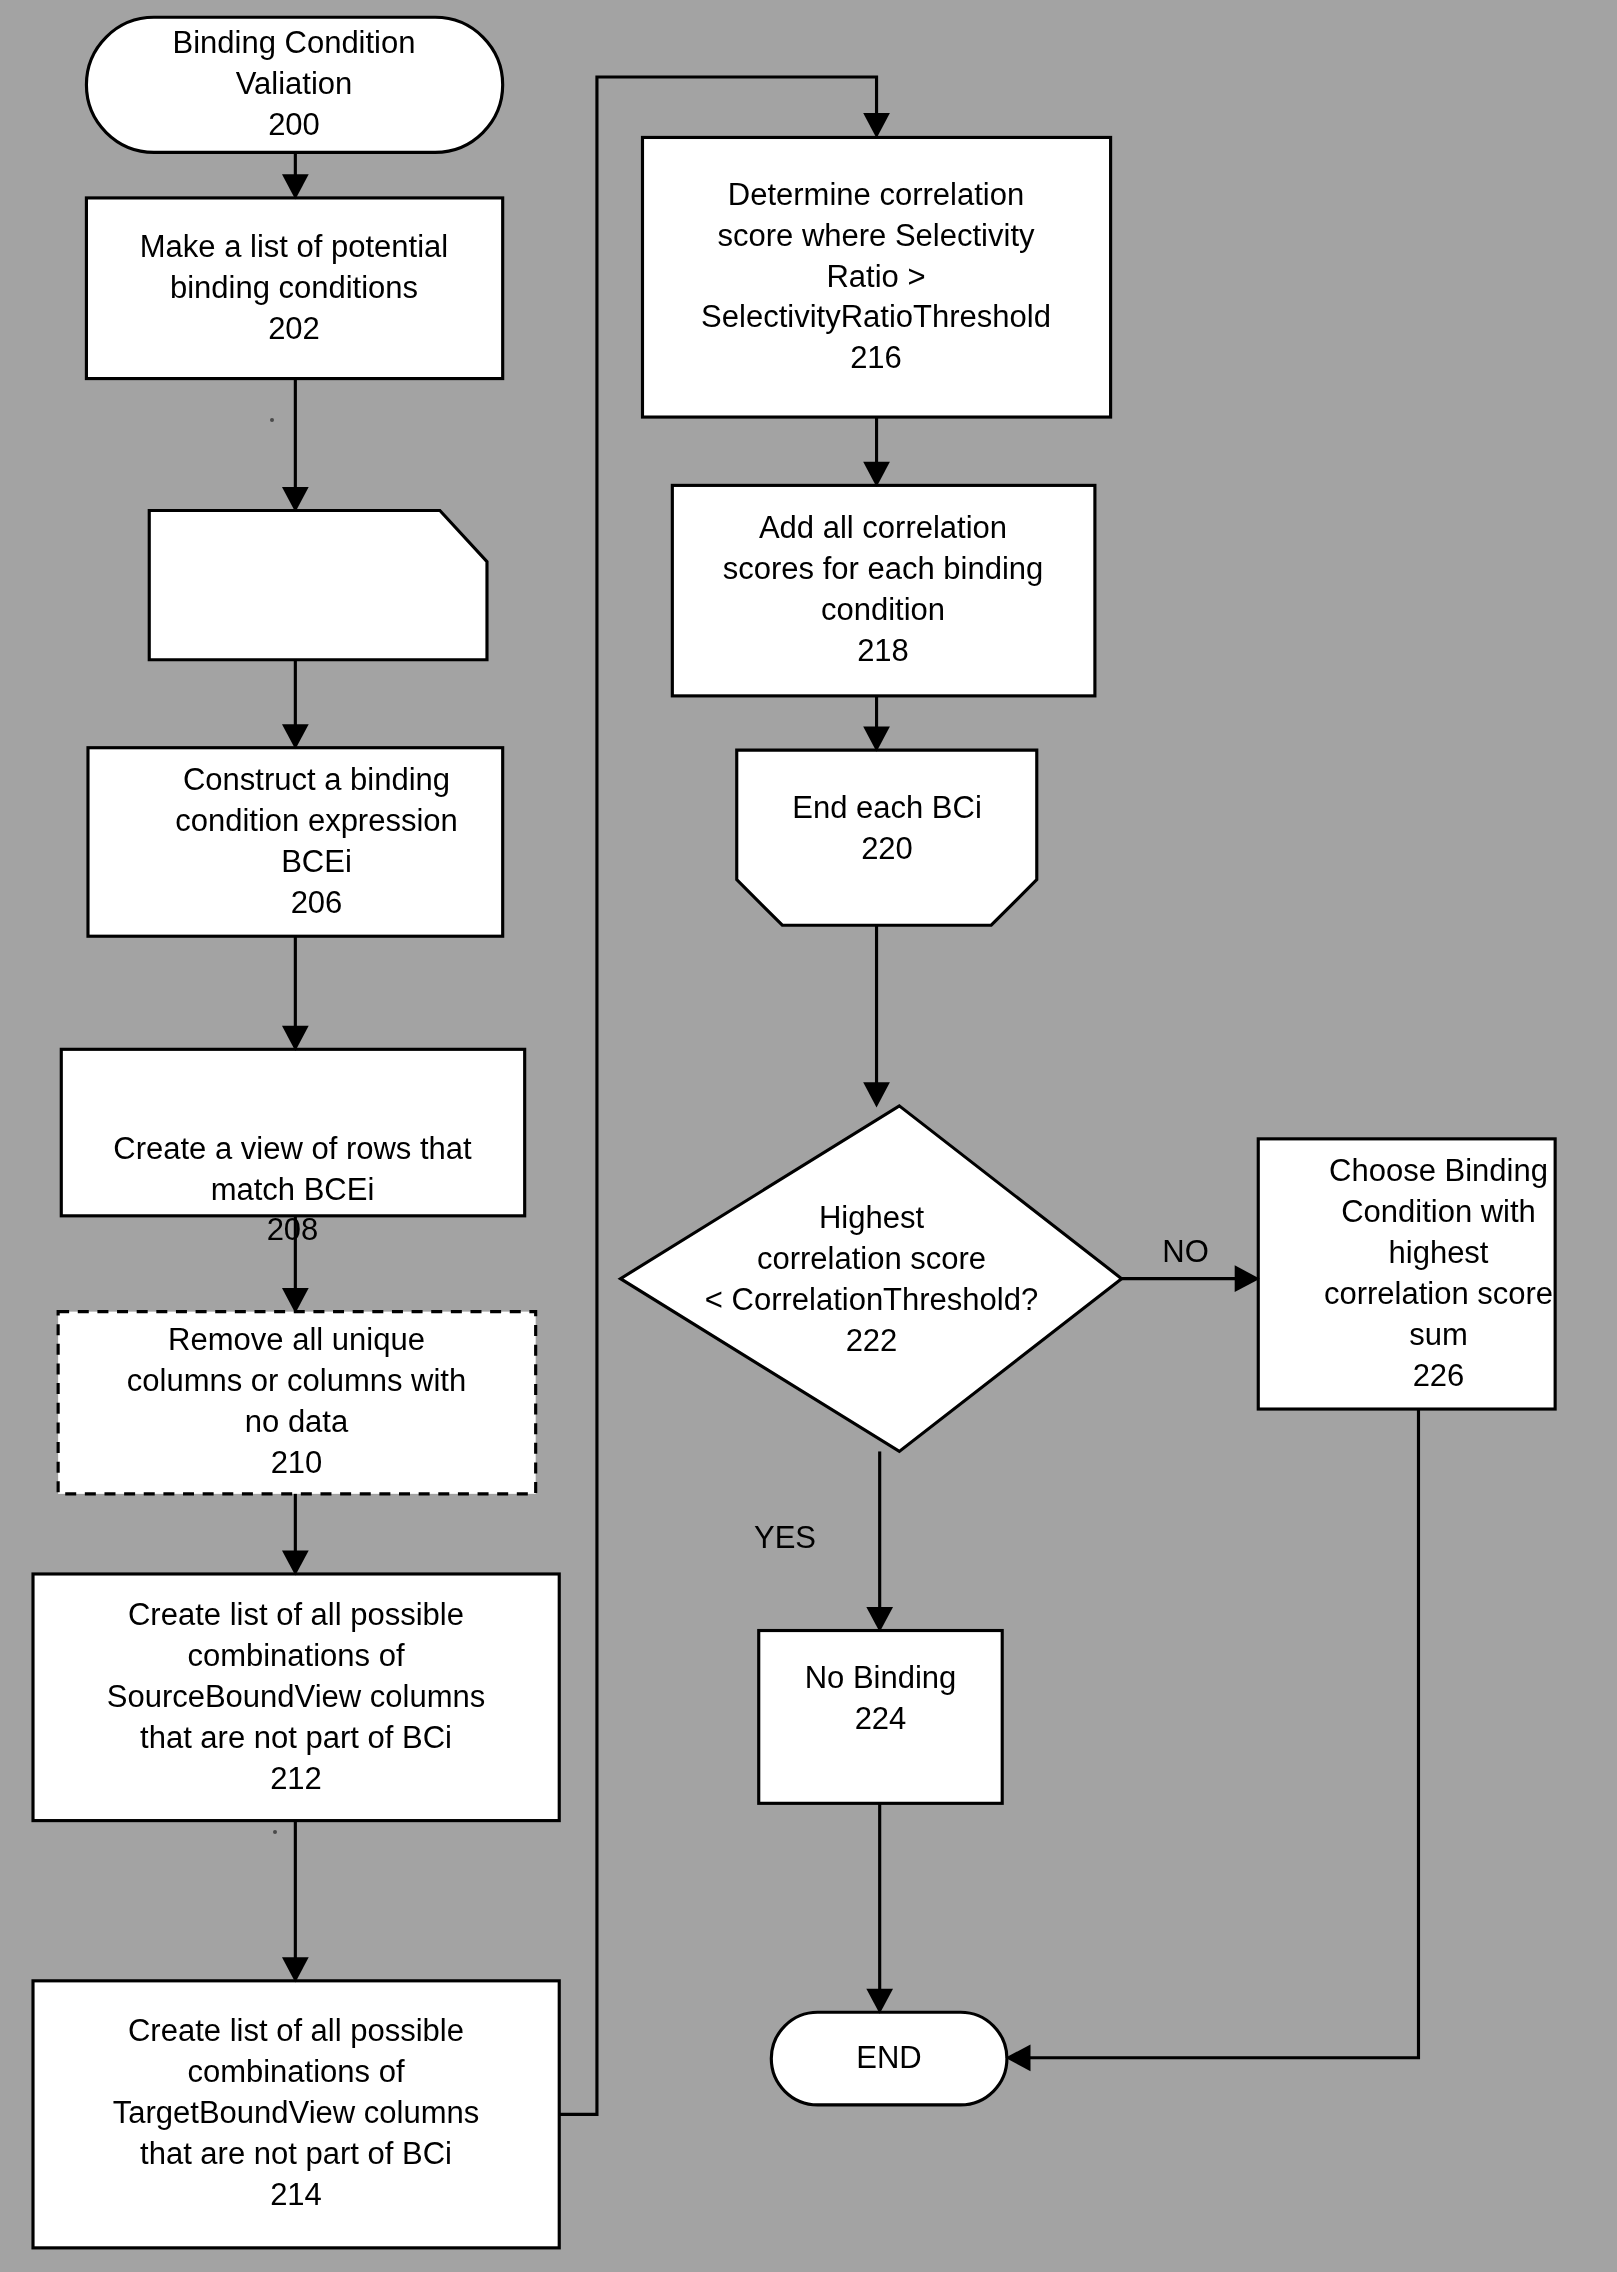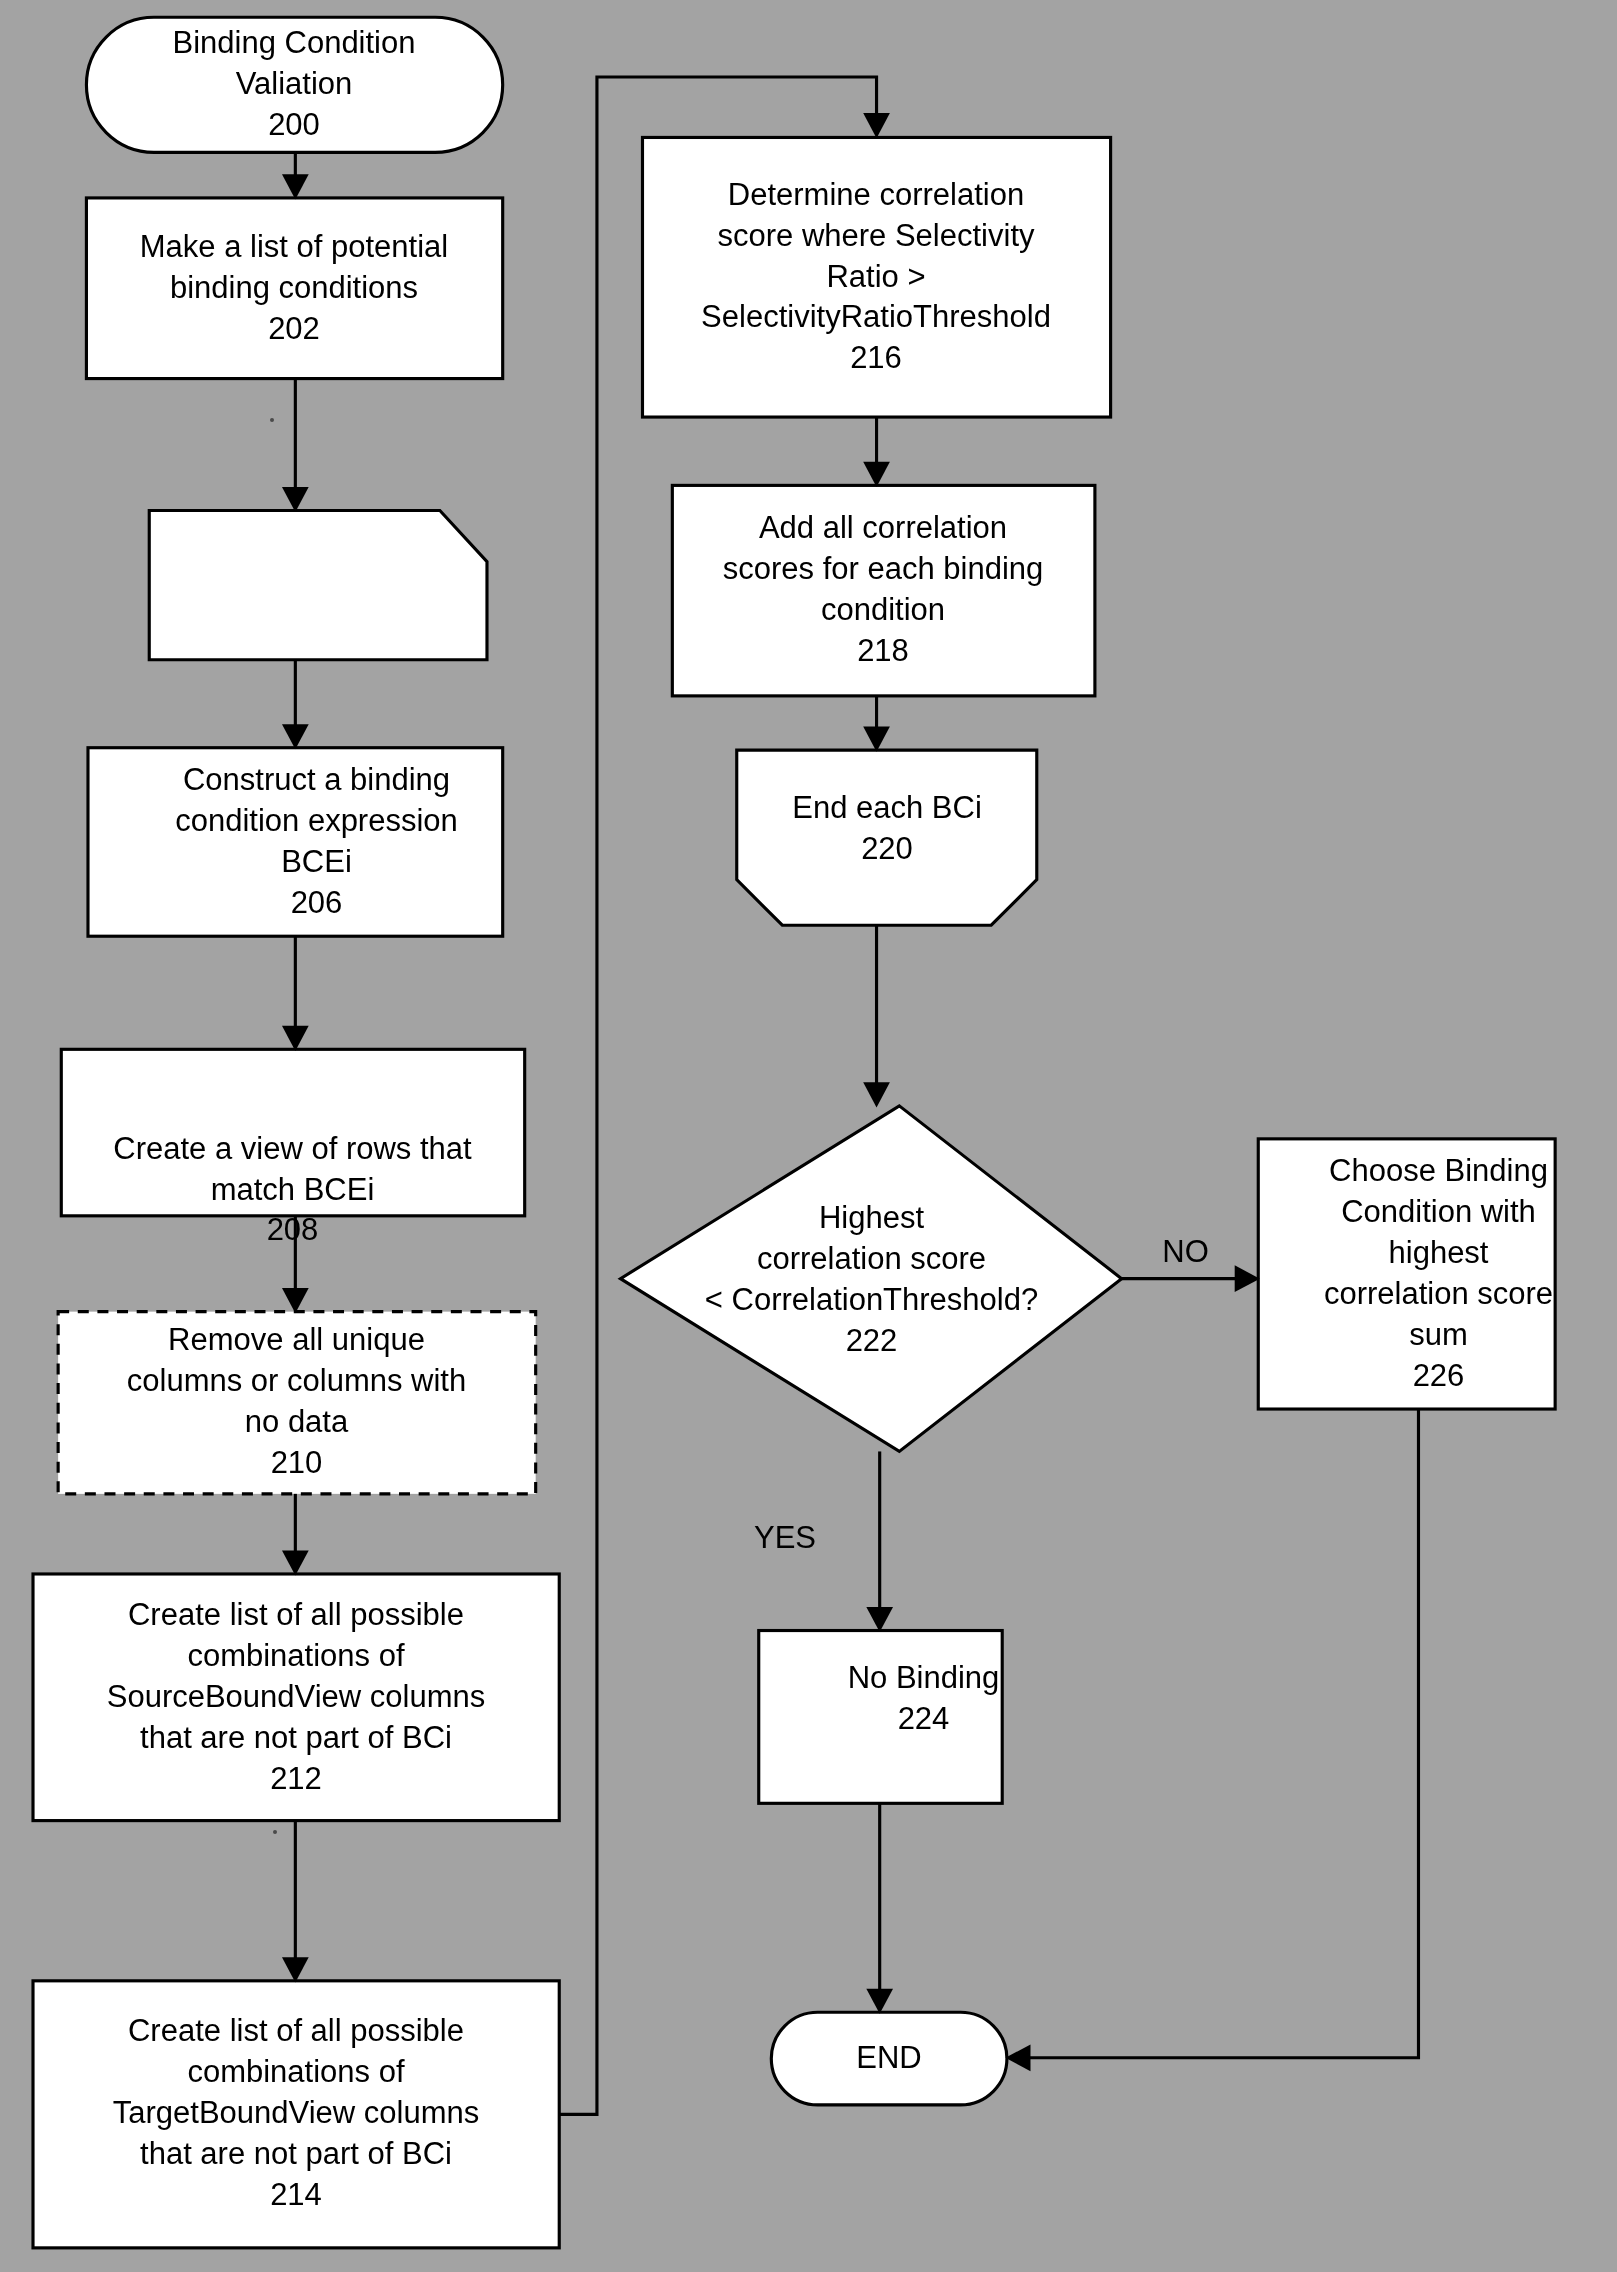--- a/index.html
+++ b/index.html
@@ -205,21 +205,21 @@
 218</div>
 
   <div class="node-text" style="left:737px; top:750px; width:300px; height:157px;">End each BCi
 220</div>
 
   <div class="node-text" style="left:620px; top:1170px; width:503px; height:220px;">Highest
 correlation score
 &lt; CorrelationThreshold?
 222</div>
 
-  <div class="node-text" style="left:759px; top:1630px; width:243px; height:137px;padding-left:43px;">No Binding
+  <div class="node-text" style="left:759px; top:1630px; width:243px; height:137px;">No Binding
 224</div>
 
   <div class="node-text" style="left:1258px; top:1139px; width:297px; height:270px;margin-left:32px;">Choose Binding
 Condition with
 highest
 correlation score
 sum
 226</div>
 
   <div class="node-text" style="left:771px; top:2012px; width:236px; height:93px;">END</div>

